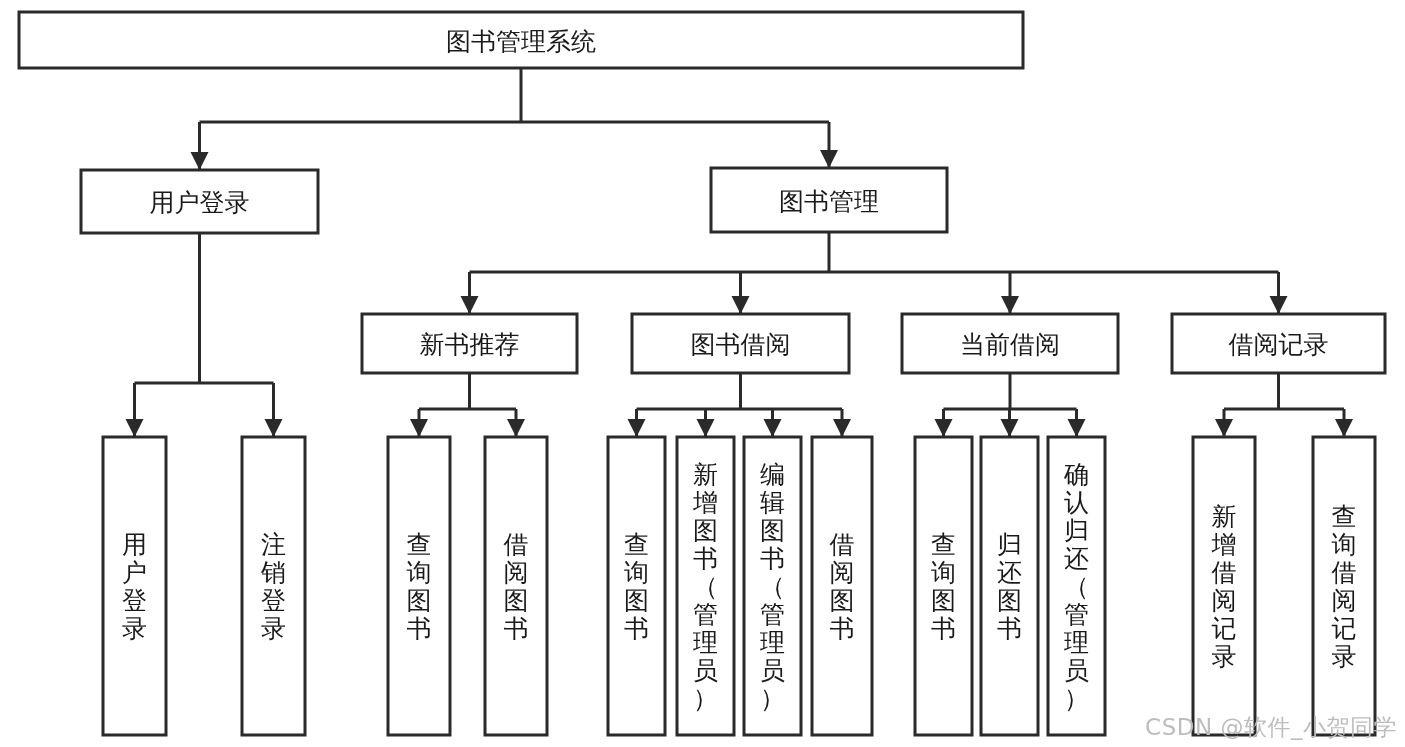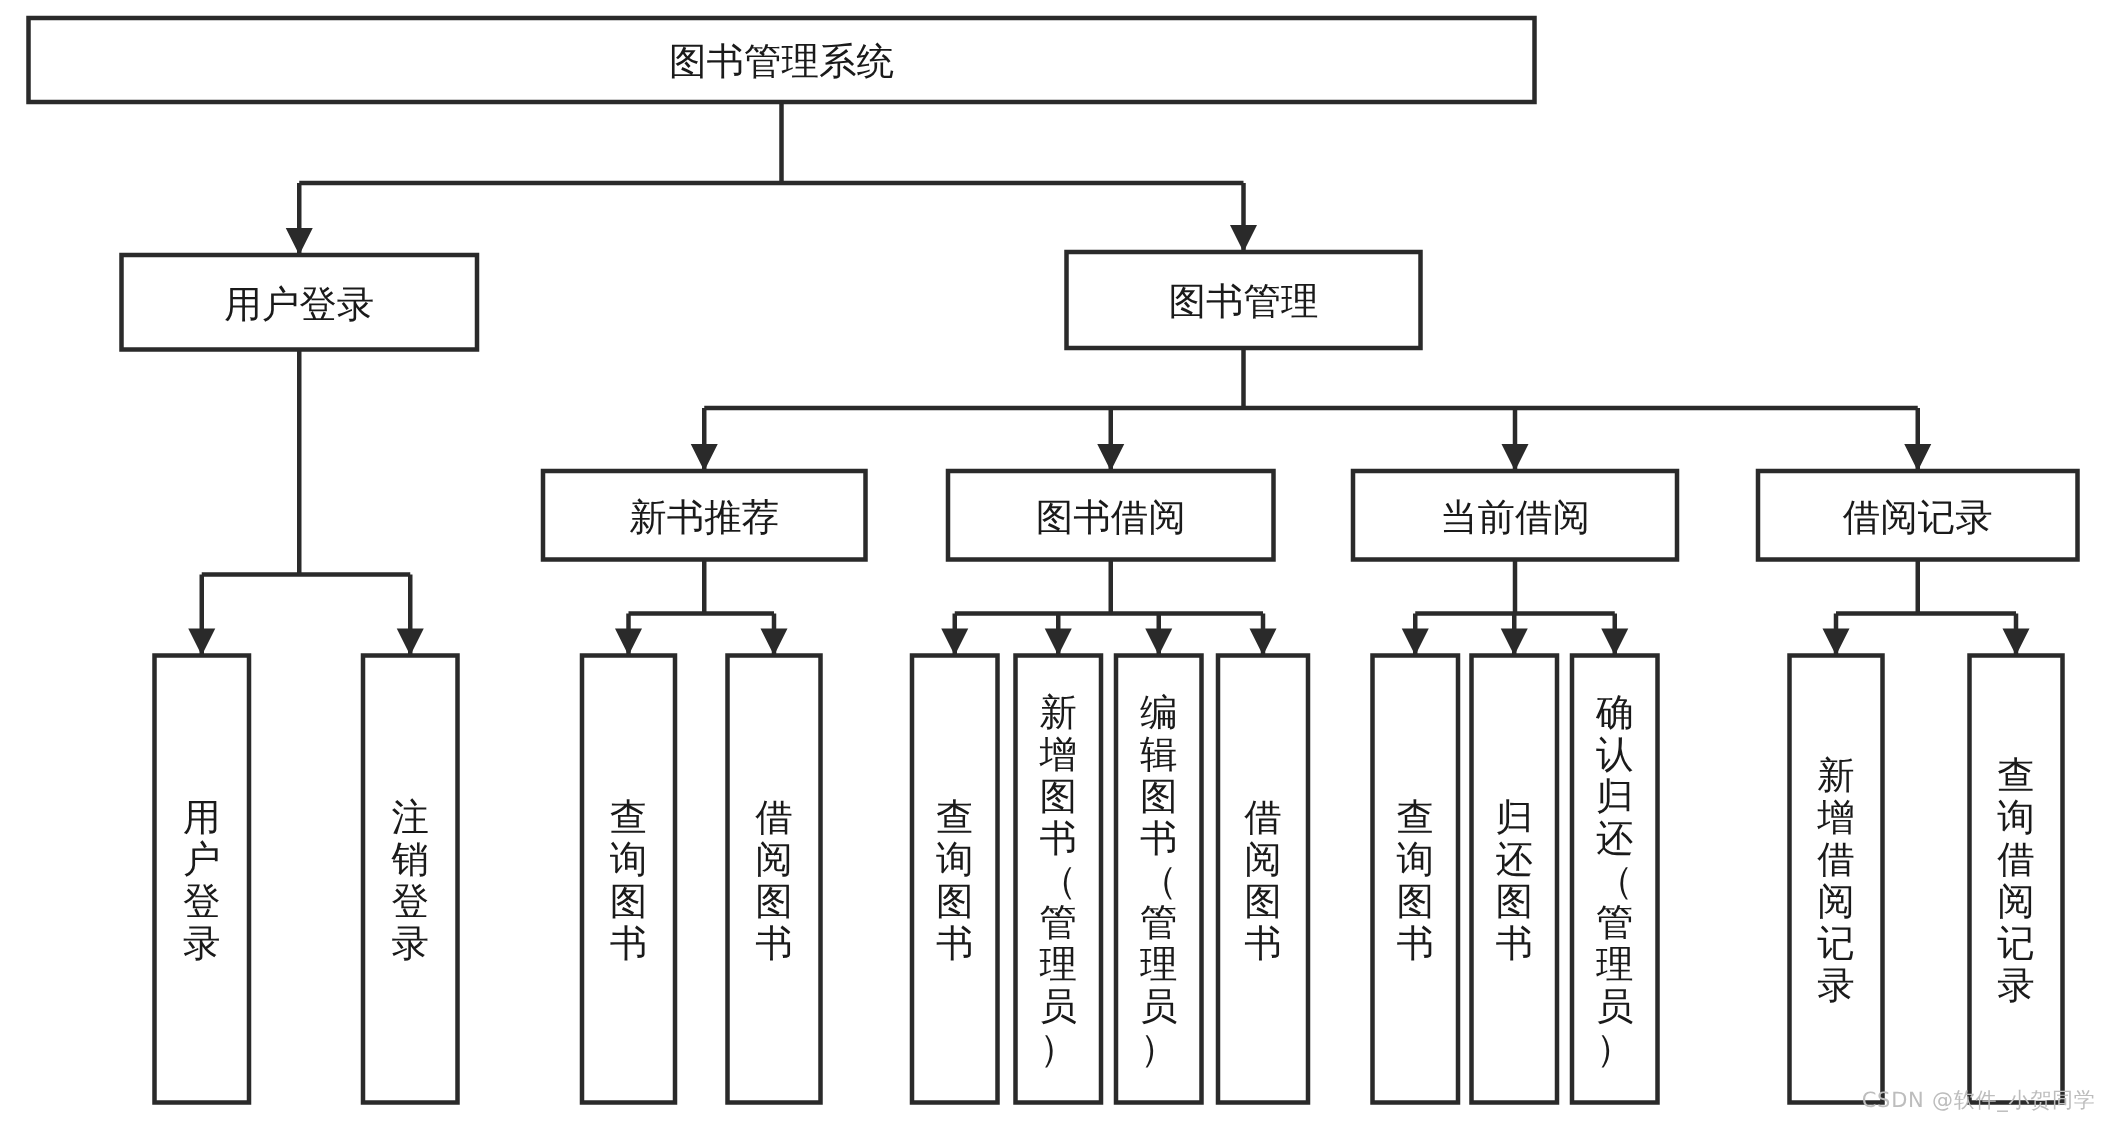--- a/index.html
+++ b/index.html
@@ -25,21 +25,21 @@
     fill:#1a1a1a;
     font-family:"DejaVu Sans","Liberation Sans",sans-serif;
     text-anchor:middle;
     dominant-baseline:central;
   }
   .label-h{font-size:25px;}
   .label-v{font-size:25px;}
   .watermark{
     position:absolute;
     right:8px;bottom:4px;
-    font-size:14px;
+    font-size:23px;
     color:#bdbdbd;
     font-family:"DejaVu Sans","Liberation Sans",sans-serif;
     white-space:nowrap;
     letter-spacing:0.5px;
     margin-top:32px;
   }
 </style>
 </head>
 <body>
 

